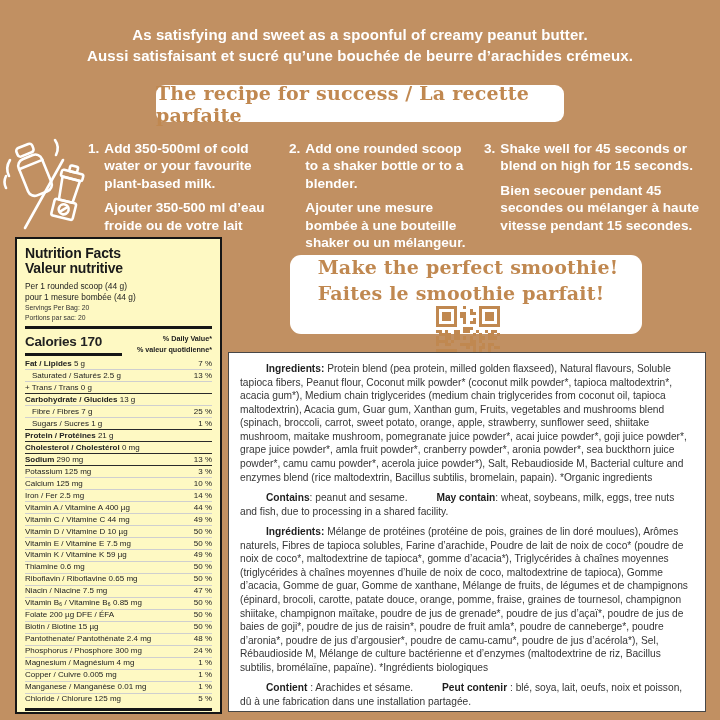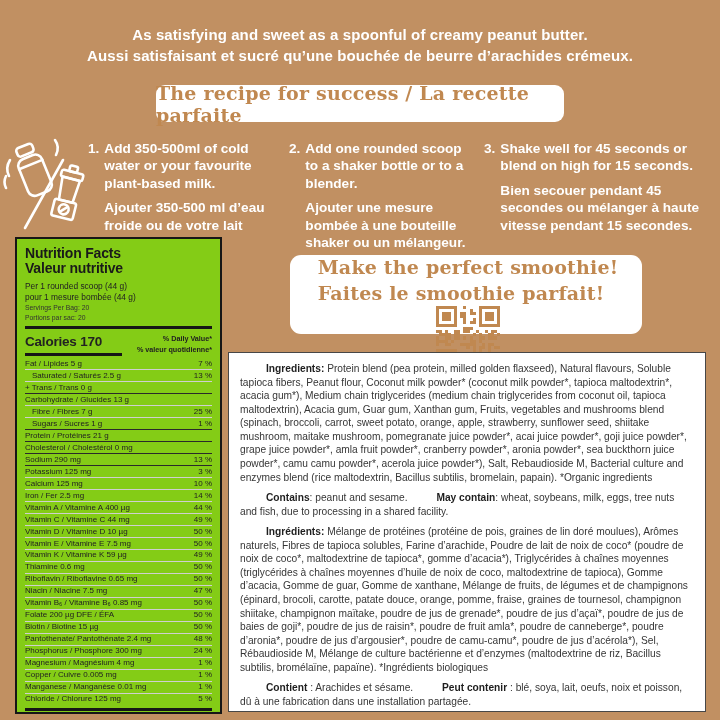--- a/index.html
+++ b/index.html
@@ -29,41 +29,41 @@
   .icons-svg{position:absolute;left:2px;top:130px;}
   .step{position:absolute;display:flex;gap:5px;color:#fff;font-size:13.6px;font-weight:600;line-height:1.28;}
   .step .num{font-weight:800;}
   .step .fr{margin-top:7px;}
   .step1{left:88px;top:140px;width:198px;}
   .step2{left:289px;top:140px;width:188px;}
   .step3{left:484px;top:140px;width:228px;}
   
   .nutrition{
     position:absolute;left:15px;top:237px;width:207px;height:477px;box-sizing:border-box;
-    background:#84cc16;border:2px solid #161616;padding:7px 8px 5px;color:var(--ink);
+    background:#fef9c3;border:2px solid #161616;padding:7px 8px 5px;color:var(--ink);
     overflow:hidden;
   }
   .nutrition h2{margin:0;font-size:14px;font-weight:800;line-height:1.1;letter-spacing:-.2px;color:#1a1a1a;}
   .serv{font-size:8.4px;line-height:1.25;margin-top:1px;color:#222;}
   .serv.first{margin-top:4px;}
   .spb{font-size:6.8px;line-height:1.3;margin-top:1px;color:#333;}
   .bar{background:#161616;}
   .bar.med{height:3px;margin:4px 0 3px;}
   .cal-row{display:flex;justify-content:space-between;align-items:flex-start;}
   .cal-left{width:52%;}
   .cal{font-size:13.5px;font-weight:800;letter-spacing:-.2px;white-space:nowrap;}
   .cal-bar{height:3px;margin-top:3px;}
   .dv-head{text-align:right;font-size:7.2px;font-weight:700;line-height:1.5;margin-top:2px;}
   .nrows{margin-top:2px;}
   .nrow{display:flex;justify-content:space-between;align-items:baseline;
         font-size:8px;line-height:1.05;padding:1.3px 0;}
   .nrow.sep-t{border-top:1px solid #cfcfcf;}
   .nrow.sep-m{border-top:1.5px solid #2a2a2a;}
   .nrow.ind{padding-left:7px;}
-  .nrow b{font-weight:400;}
+  .nrow b{font-weight:700;}
   .bar.thick{height:3.5px;margin:3px 0 3px;}
   
   .smoothie{
     position:absolute;left:290px;top:255px;width:352px;height:79px;box-sizing:border-box;
     background:#fff;border-radius:11px;display:flex;align-items:center;justify-content:space-between;
     padding:0 12px 0 16px;
     flex-direction:column;
   }
   .smoothie .stext{
     font-family:"DejaVu Serif","Liberation Serif",serif;font-weight:700;font-size:19px;

